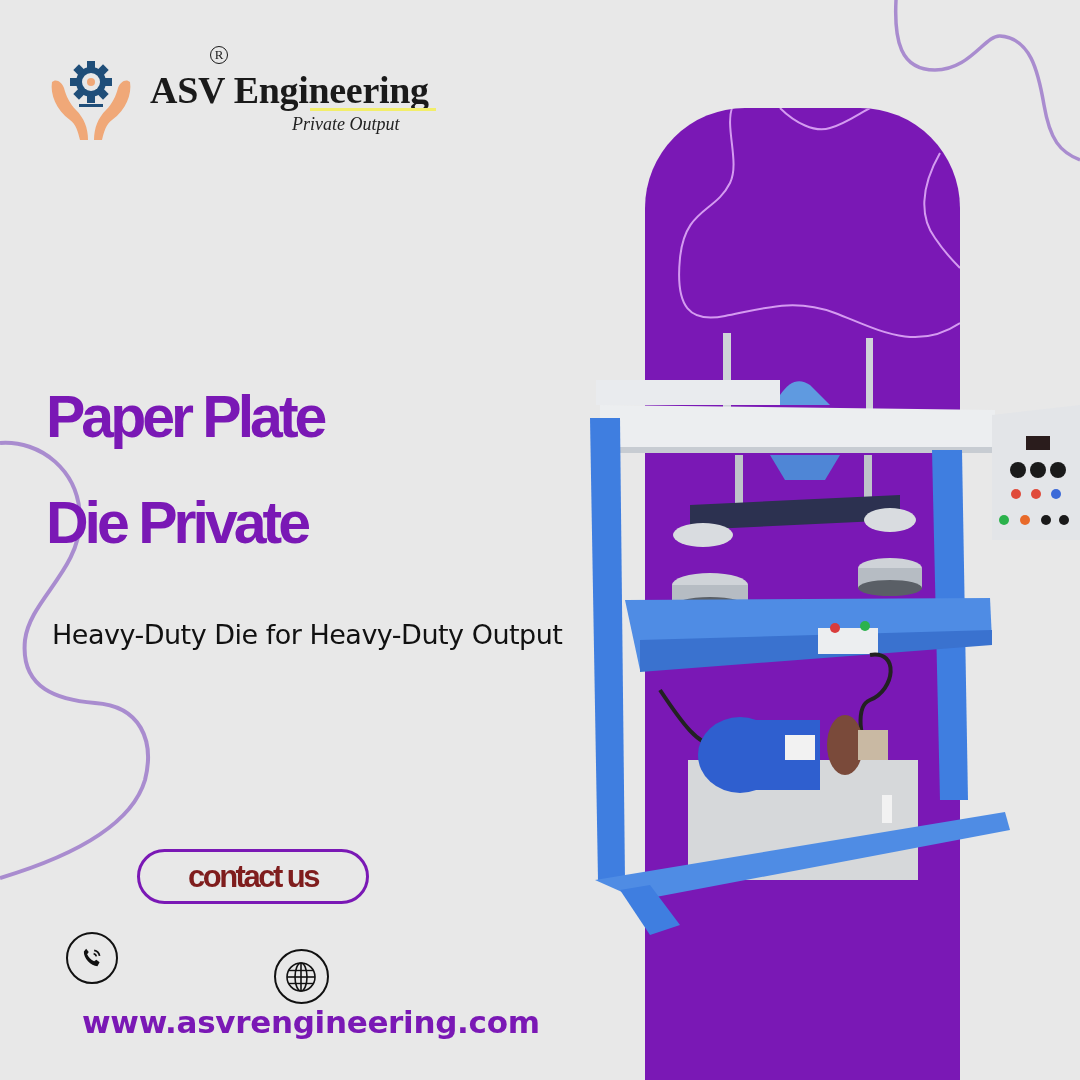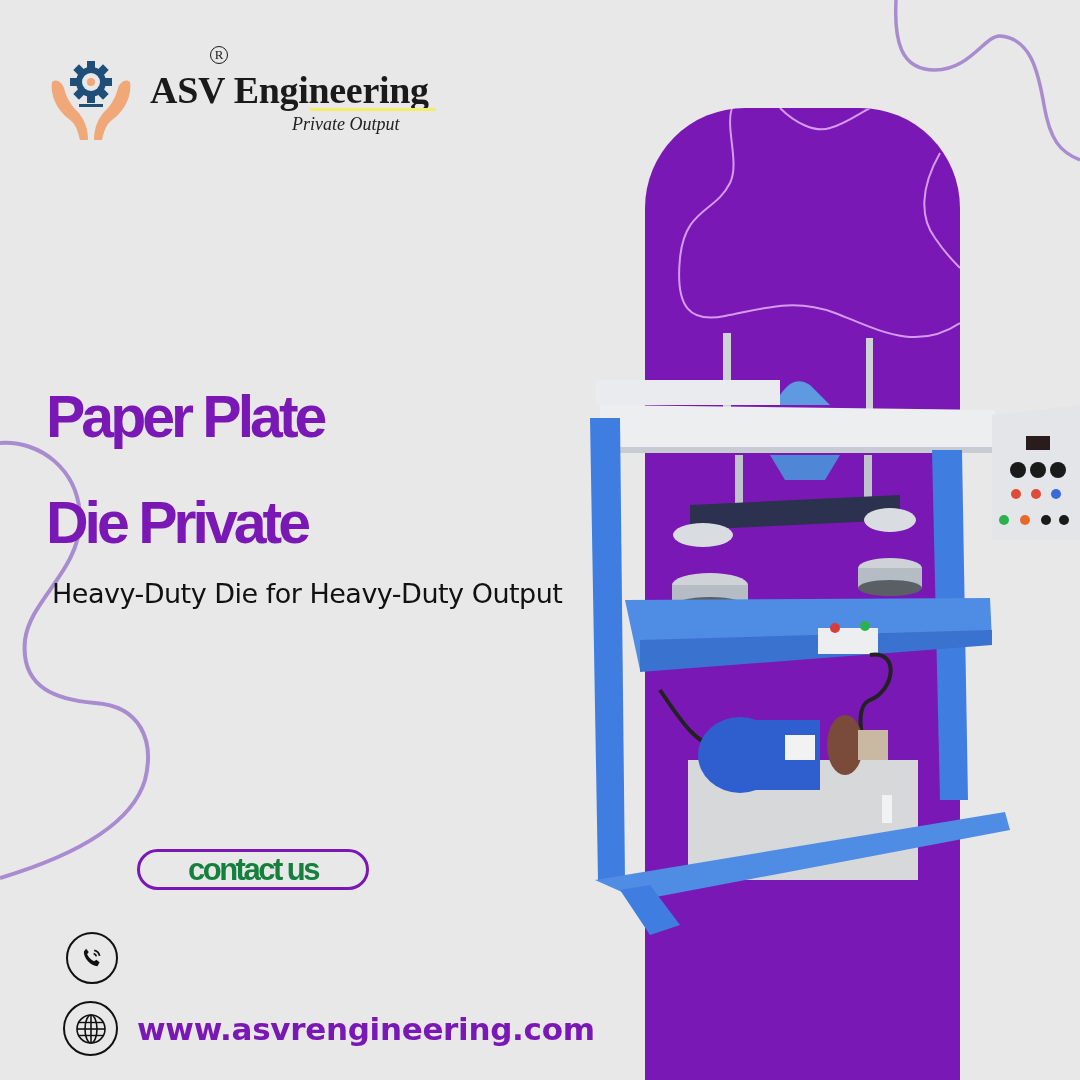--- a/index.html
+++ b/index.html
@@ -35,47 +35,47 @@
     }
 
     
     .headline {
       position: absolute; left: 46px; top: 364px;
       font-family: "Liberation Sans", sans-serif; font-weight: bold;
       color: #7a18b5; font-size: 59px; line-height: 106px; letter-spacing: -4px;
     }
     .headline div { white-space: nowrap; }
     .subtitle {
-      position: absolute; left: 52px; top: 573px; width: 540px;
+      position: absolute; left: 52px; top: 614px; width: 540px;
       font-family: "DejaVu Sans", sans-serif; font-weight: normal;
       font-size: 27px; line-height: 42px; color: #111; letter-spacing: -0.5px;
     }
 
     
     .contact-btn {
-      position: absolute; left: 137px; top: 849px; width: 232px; height: 41px;
+      position: absolute; left: 137px; top: 849px; width: 232px; height: 55px;
       border: 3px solid #7a18b5; border-radius: 28px;
       display: flex; align-items: center; justify-content: center;
-      color: #15803d; font-weight: bold; font-size: 31px; letter-spacing: -2.5px;
+      color: #7f1d1d; font-weight: bold; font-size: 31px; letter-spacing: -2.5px;
       font-family: "Liberation Sans", sans-serif; cursor: pointer;
     }
 
     
     .row { position: absolute; display: flex; align-items: center; }
     .circle-icon {
       border: 2px solid #111; border-radius: 50%;
       display: flex; align-items: center; justify-content: center;
     }
     .phone-row { left: 66px; top: 932px; }
     .phone-row .circle-icon { width: 52px; height: 52px; }
     .phone-text {
       margin-left: 38px; font-size: 29px; font-weight: bold; color: #7a18b5;
       font-family: "Liberation Sans", sans-serif; letter-spacing: 0.3px;
     }
-    .web-row { left: 63px; top: 1001px; }
+    .web-row { left: 63px; top: 949px; flex-direction: column; }
     .web-row .circle-icon { width: 55px; height: 55px; }
     .web-text {
       margin-left: 19px; font-size: 31px; font-weight: bold; color: #7a18b5;
       font-family: "DejaVu Sans", sans-serif; letter-spacing: -0.3px;
     }
 
     
     .panel {
       position: absolute; left: 645px; top: 108px; width: 315px; height: 980px;
       background: #7a18b5; border-radius: 100px 100px 0 0; overflow: hidden;

